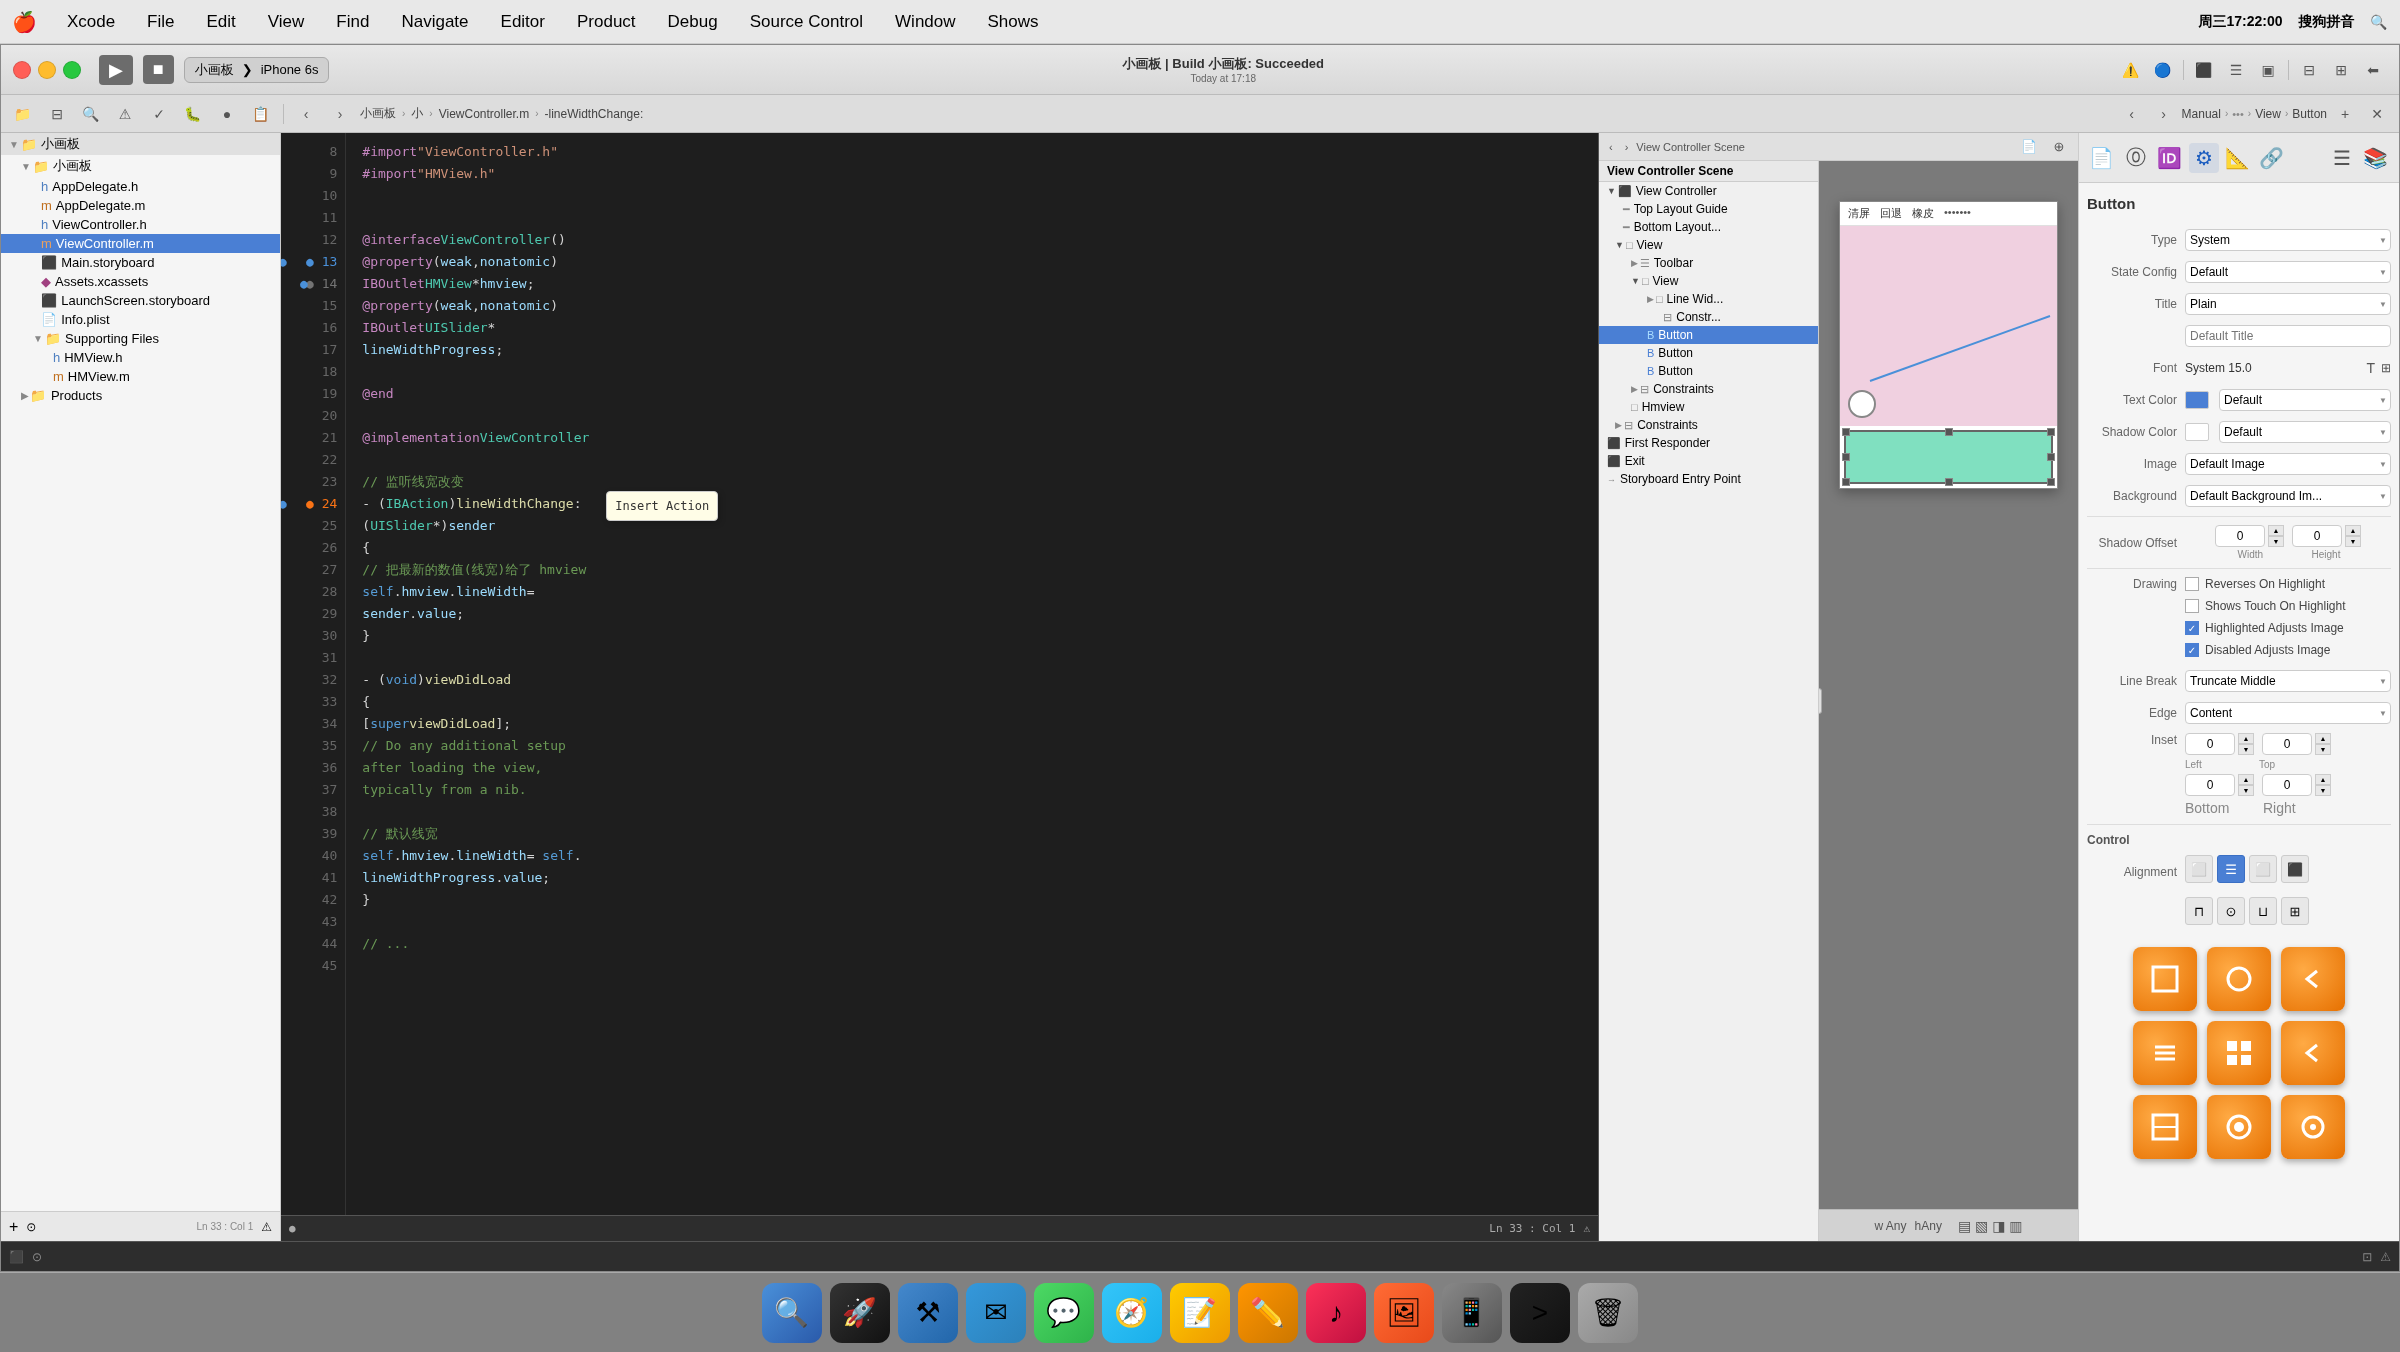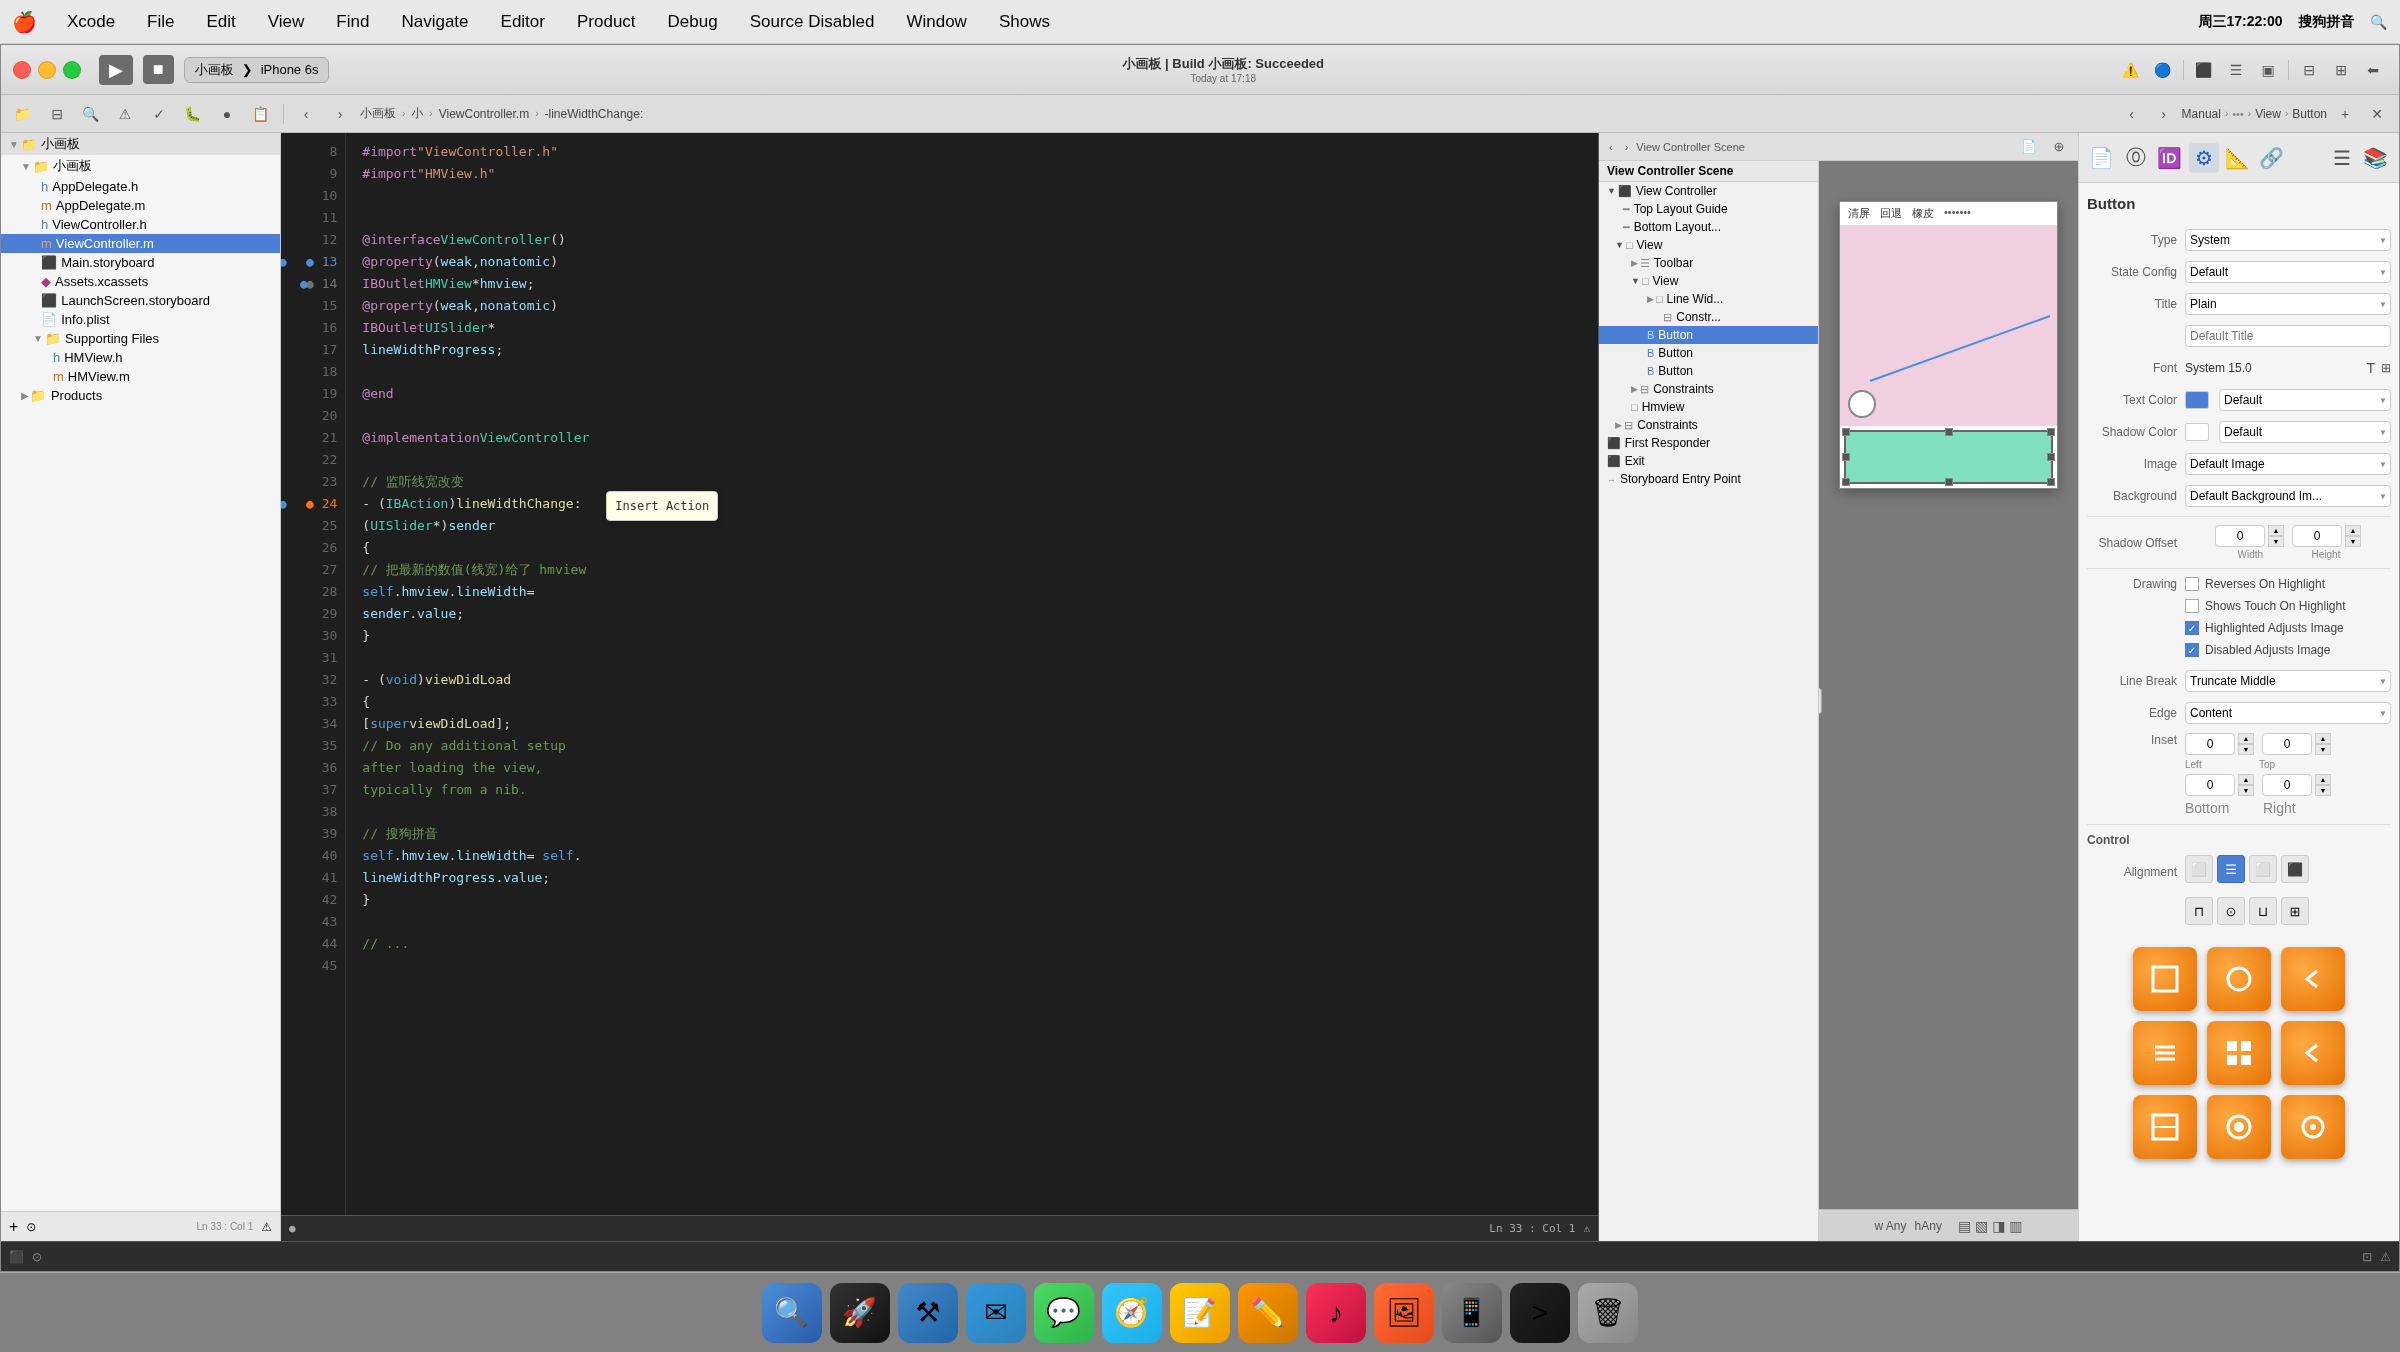--- a/index.html
+++ b/index.html
@@ -202,21 +202,21 @@
   <span class="menu-bar-apple">🍎</span>
   <span class="menu-bar-item">Xcode</span>
   <span class="menu-bar-item">File</span>
   <span class="menu-bar-item">Edit</span>
   <span class="menu-bar-item">View</span>
   <span class="menu-bar-item">Find</span>
   <span class="menu-bar-item">Navigate</span>
   <span class="menu-bar-item">Editor</span>
   <span class="menu-bar-item">Product</span>
   <span class="menu-bar-item">Debug</span>
-  <span class="menu-bar-item">Source Disabled</span>
+  <span class="menu-bar-item">Source Control</span>
   <span class="menu-bar-item">Window</span>
   <span class="menu-bar-item">Shows</span>
   <div class="menu-bar-right">
     <span>周三17:22:00</span>
     <span>搜狗拼音</span>
     <span>🔍</span>
   </div>
 </div>
 
 <div class="xcode-window">
@@ -461,21 +461,21 @@
           <div class="code-line">        <span class="prop">sender</span><span class="punct">.</span><span class="prop">value</span><span class="punct">;</span></div>
           <div class="code-line"><span class="punct">}</span></div>
           <div class="code-line"></div>
           <div class="code-line"><span class="punct">- (</span><span class="kw2">void</span><span class="punct">)</span><span class="fn">viewDidLoad</span></div>
           <div class="code-line"><span class="punct">{</span></div>
           <div class="code-line">    <span class="punct">[</span><span class="kw2">super</span> <span class="fn">viewDidLoad</span><span class="punct">];</span></div>
           <div class="code-line">    <span class="cmt">// Do any additional setup</span></div>
           <div class="code-line">         <span class="cmt">after loading the view,</span></div>
           <div class="code-line">         <span class="cmt">typically from a nib.</span></div>
           <div class="code-line"></div>
-          <div class="code-line">    <span class="cmt">// 搜狗拼音</span></div>
+          <div class="code-line">    <span class="cmt">// 默认线宽</span></div>
           <div class="code-line">    <span class="kw2">self</span><span class="punct">.</span><span class="prop">hmview</span><span class="punct">.</span><span class="prop">lineWidth</span> <span class="punct">= </span><span class="kw2">self</span><span class="punct">.</span></div>
           <div class="code-line">        <span class="prop">lineWidthProgress</span><span class="punct">.</span><span class="prop">value</span><span class="punct">;</span></div>
           <div class="code-line"><span class="punct">}</span></div>
           <div class="code-line"></div>
           <div class="code-line">    <span class="cmt">// ...</span></div>
           <div class="code-line"></div>
         </div>
       </div>
 
       <div class="editor-status">

